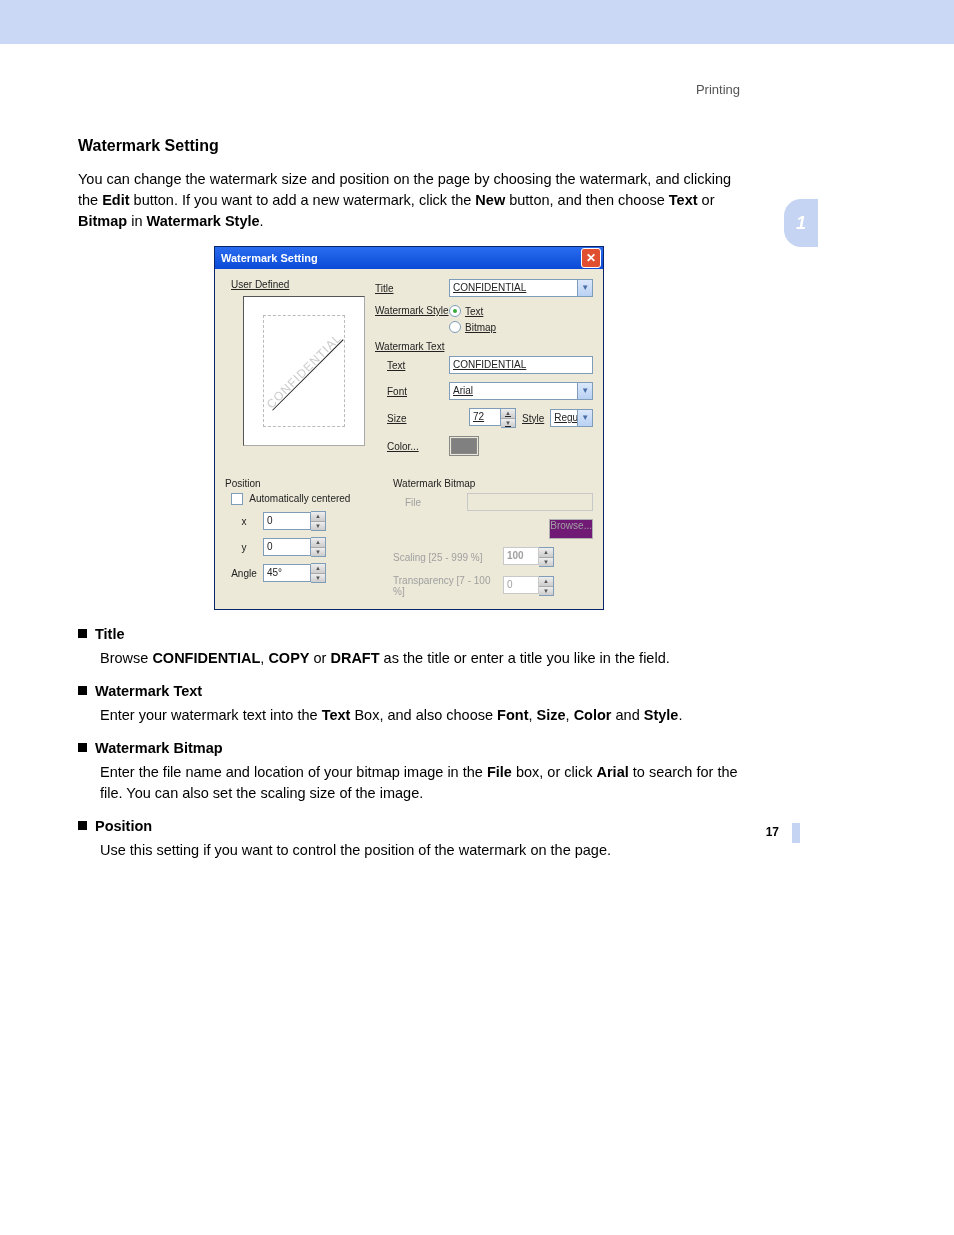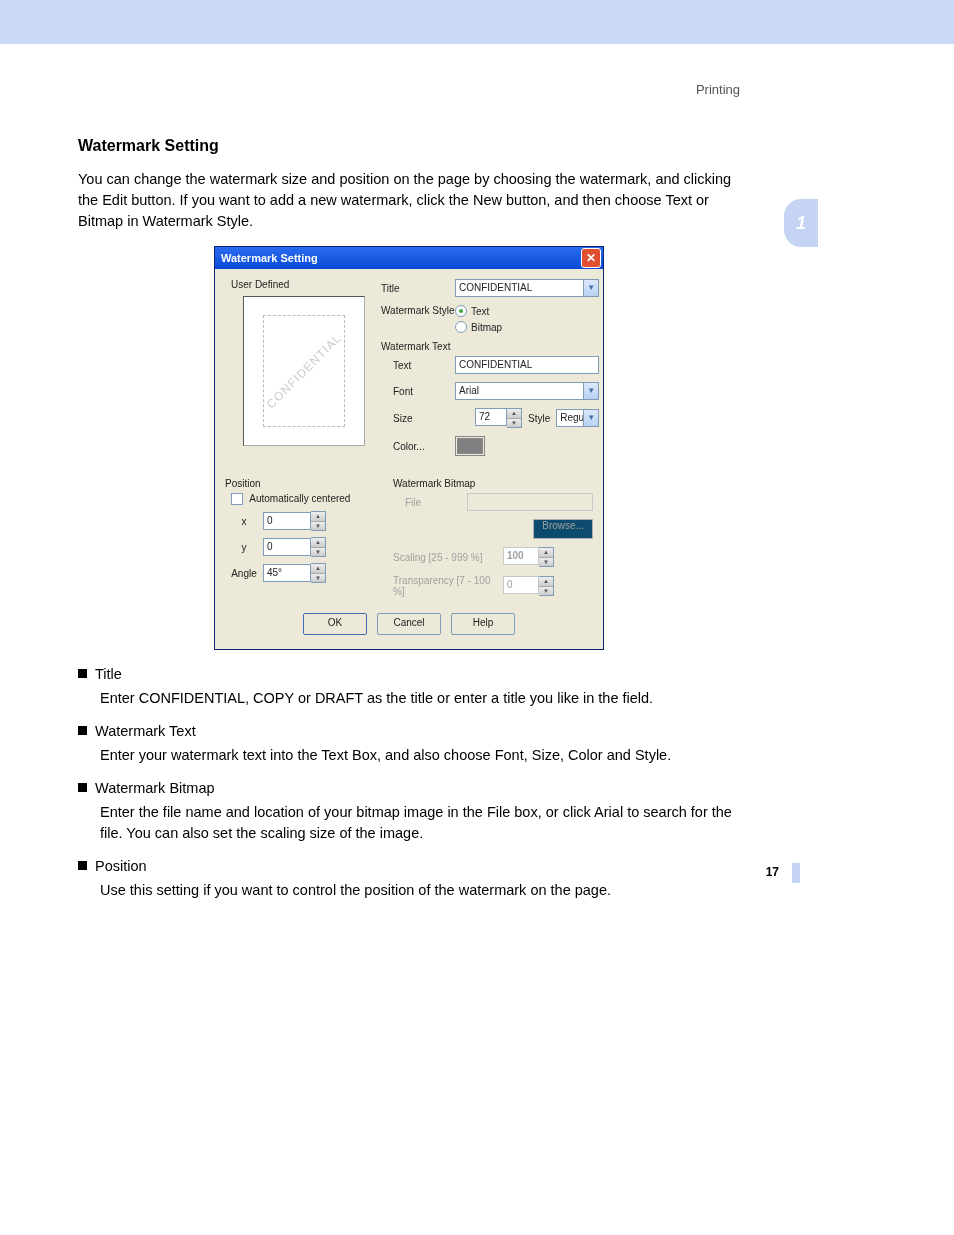--- a/index.html
+++ b/index.html
@@ -45,21 +45,21 @@
   .h2 {
     font-size: 16px;
     font-weight: bold;
     margin: 0 0 14px 0;
   }
   .body-text {
     font-size: 14.5px;
     line-height: 1.45;
     margin: 0 0 14px 0;
   }
-  .bold { font-weight: normal; margin-top: 8px; }
+  .bold { font-weight: bold; margin-top: 8px; }
   .dialog-wrap {
     display: flex;
     justify-content: center;
     margin: 6px 0 16px 0;
   }
   .dialog {
     width: 388px;
     border: 1px solid #0a246a;
     background: #ece9d8;
     font-family: Tahoma, Arial, sans-serif;
@@ -89,21 +89,22 @@
     color: #fff;
     cursor: default;
   }
   .panel {
     padding: 10px 10px 4px 10px;
     font-size: 10px;
     color: #222;
   }
   .upper {
     display: flex;
-    gap: 16px;
+    gap: 10px;
+    text-decoration: underline;
   }
   .leftcol {
     width: 150px;
   }
   .ud-label { font-size:10px; margin-bottom:6px; padding-left:6px; }
   .preview-box {
     width: 120px;
     height: 148px;
     border: 1px inset #aaa;
     background: #fff;
@@ -213,22 +214,22 @@
     font-size:6px;text-align:center;line-height:8px;color:#555;
     border-bottom:1px solid #aaa;
   }
   .spinner div:last-child{border-bottom:none;}
   .bitmap-col{ flex:1; }
   .disabled-label{ color:#a0a0a0; }
   .disabled-box{
     flex:1;height:16px;border:1px solid #c8c8c8;background:#ece9d8;
   }
   .browse-btn{
-    height:18px;border:1px solid #b0b0b0;background:#0c4a6e;
-    color:#a0a0a0;font-size:10px;padding:0 8px;margin-left:auto;
+    height:18px;border:1px solid #b0b0b0;background:#701a75;
+    color:#a0a0a0;font-size:10px;padding:0 0;margin-left:auto;
   }
   .dlg-btn-row{
     display:flex;gap:10px;justify-content:center;
     padding:8px 0 10px 0;
   }
   .dlg-btn{
     min-width:62px;height:20px;border:1px solid #7f9db9;
     background:#ece9d8;font-size:10px;text-align:center;
     line-height:18px;border-radius:2px;cursor:default;
   }
@@ -407,34 +408,29 @@
                   <div class="num-input" style="width:28px;color:#a0a0a0;border-color:#c8c8c8;"><span>0</span></div>
                   <div class="spinner">
                         <div>▲</div>
                         <div>▼</div>
                       </div>
                 </div>
               </div>
             </div>
           </div>
 
-          <div class="dlg-btn-row">
-            <div class="dlg-btn" style="border-color:#3e6db5;">OK</div>
-            <div class="dlg-btn">Cancel</div>
-            <div class="dlg-btn">Help</div>
-          </div>
         </div>
       </div>
     </div>
 
     <div class="blist">
       <div class="bitem">
         <p class="bullet-title"><span class="sq"></span><span class="bold">Title</span></p>
         <p class="bullet-body">
-          <span>Enter </span><span class="bold">CONFIDENTIAL</span><span>, </span><span class="bold">COPY</span><span> or </span><span class="bold">DRAFT</span><span> as the title or enter a title you like in the field.</span>
+          <span>Browse </span><span class="bold">CONFIDENTIAL</span><span>, </span><span class="bold">COPY</span><span> or </span><span class="bold">DRAFT</span><span> as the title or enter a title you like in the field.</span>
         </p>
       </div>
       <div class="bitem">
         <p class="bullet-title"><span class="sq"></span><span class="bold">Watermark Text</span></p>
         <p class="bullet-body">
           <span>Enter your watermark text into the </span><span class="bold">Text</span><span> Box, and also choose </span><span class="bold">Font</span><span>, </span><span class="bold">Size</span><span>, </span><span class="bold">Color</span><span> and </span><span class="bold">Style</span><span>.</span>
         </p>
       </div>
       <div class="bitem">
         <p class="bullet-title"><span class="sq"></span><span class="bold">Watermark Bitmap</span></p>

